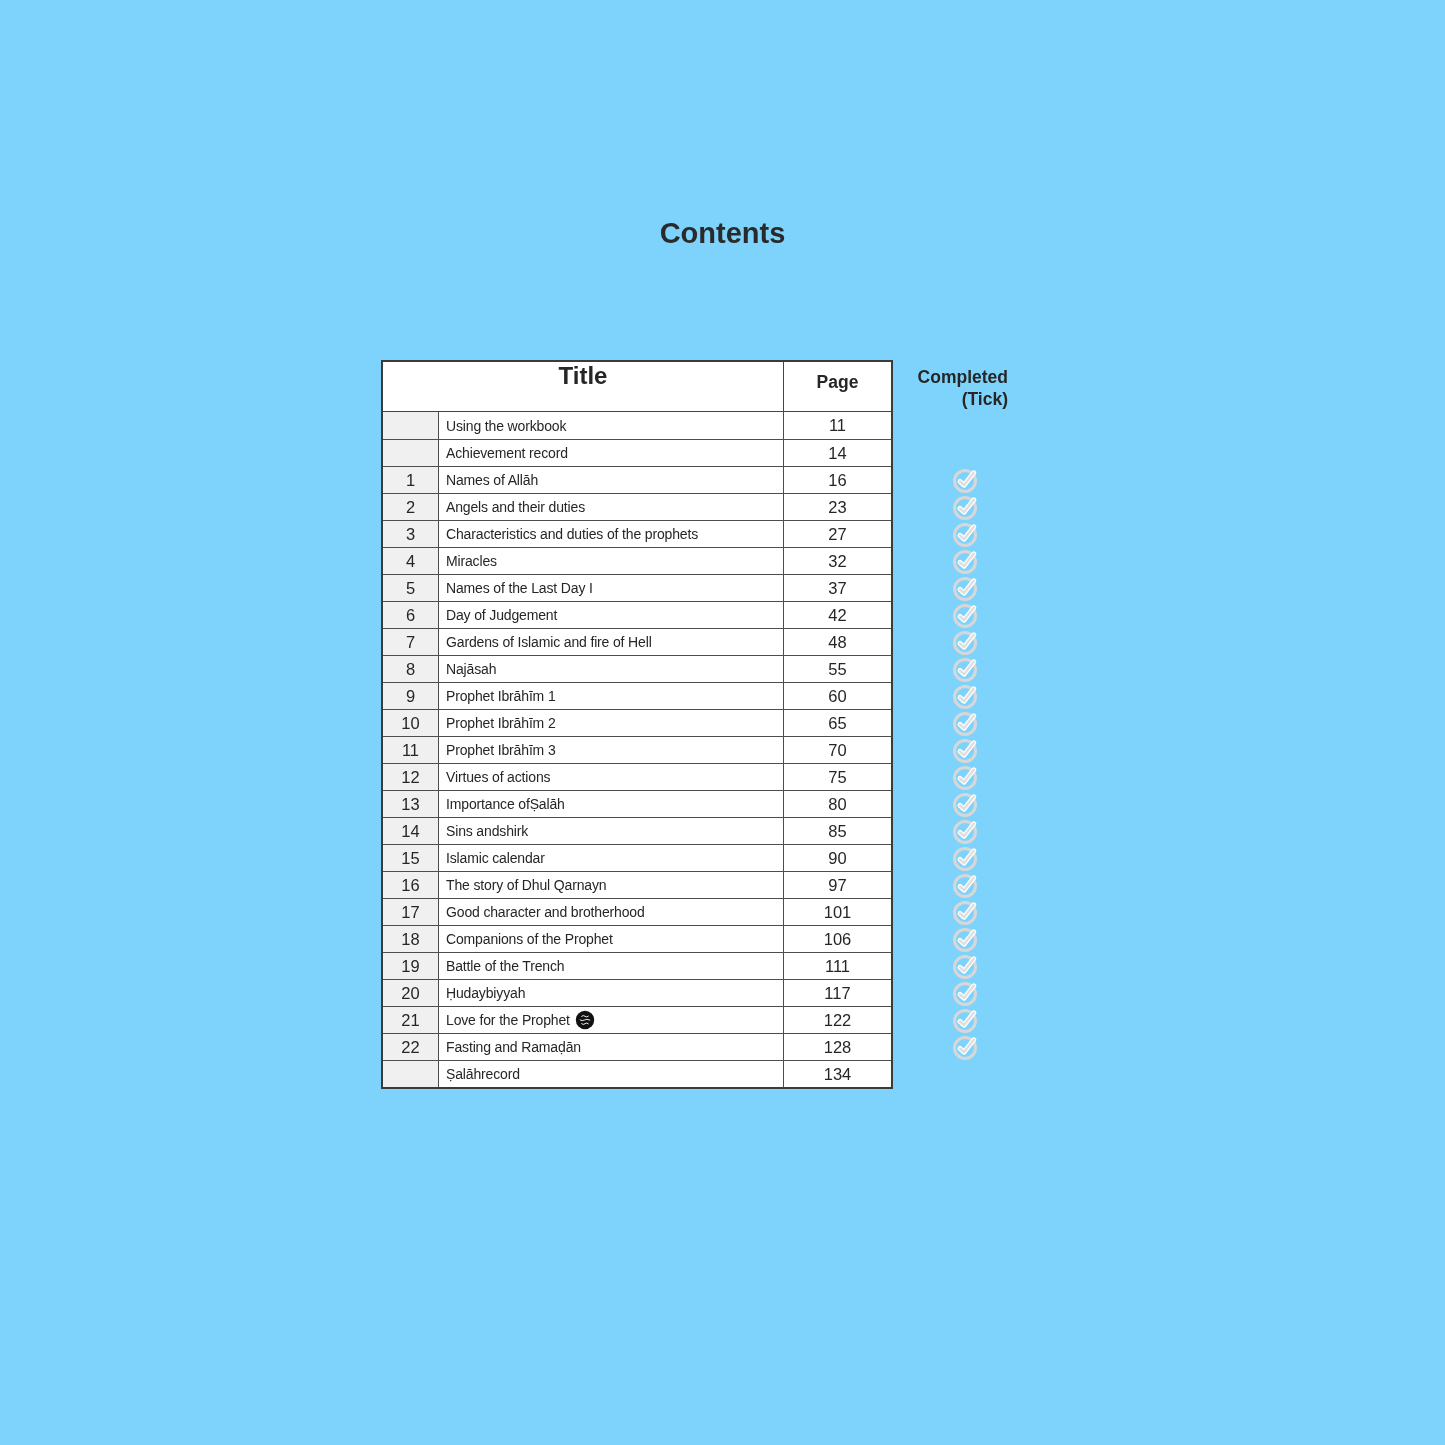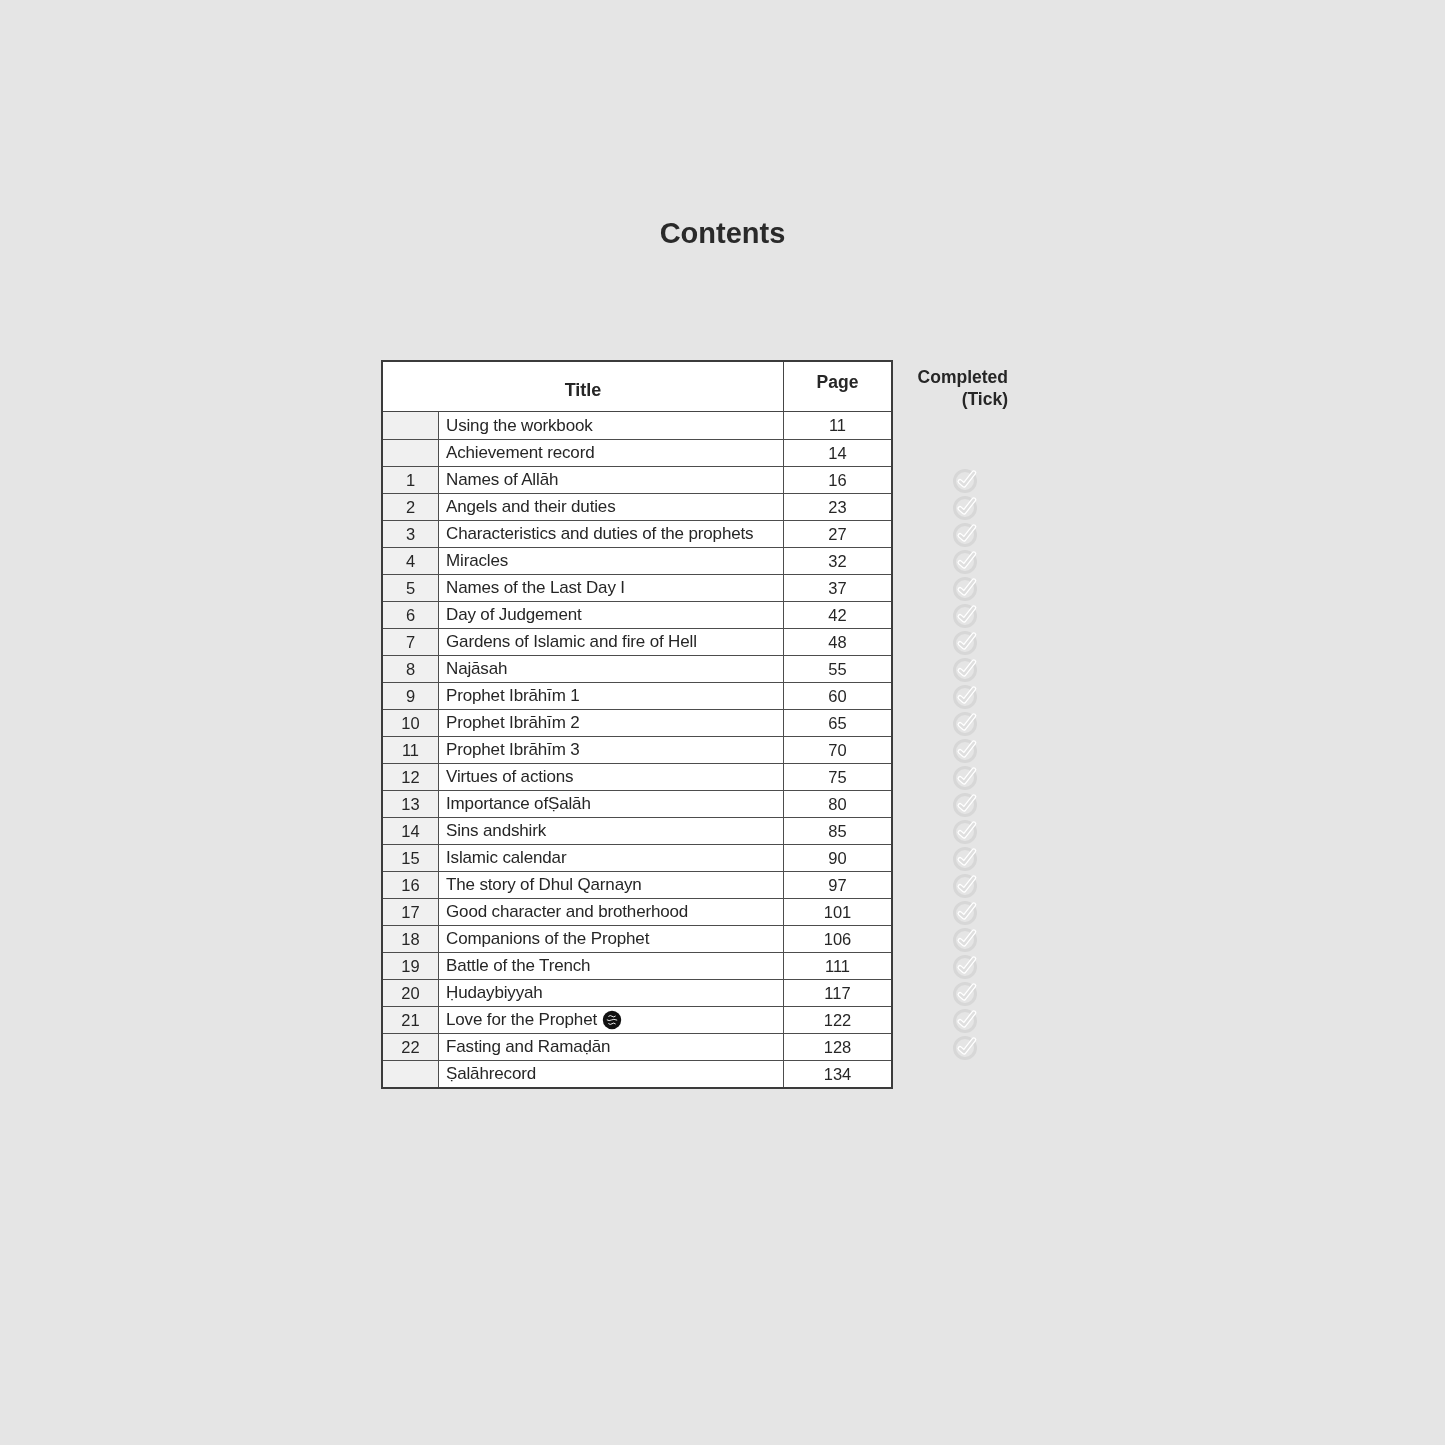--- a/index.html
+++ b/index.html
@@ -1,42 +1,42 @@
 <!DOCTYPE html>
 <html><head>
 <meta charset="utf-8">
 <style>
   html,body{margin:0;padding:0;background:#ffffff;}
   .page{
-    position:relative;width:1445px;height:1445px;background:#e5e5e5;overflow:hidden;
+    position:relative;width:1445px;height:1445px;background:#7dd3fc;overflow:hidden;
     font-family:"Liberation Sans","DejaVu Sans",sans-serif;color:#262626;
   }
   .heading{
     position:absolute;top:217px;left:0;width:100%;text-align:center;
     font-size:29px;font-weight:bold;color:#2a2a2a;letter-spacing:0px;
   }
   .toc{
     position:absolute;left:381px;top:360px;width:512px;box-sizing:border-box;
     border:2px solid #3b3b3b;background:#ffffff;
   }
   .header-row{display:flex;height:50px;border-bottom:1px solid #454545;box-sizing:border-box;}
   .header-title{
     width:401px;box-sizing:border-box;border-right:1px solid #454545;
-    text-align:center;font-weight:bold;font-size:18px;padding-top:18px;
+    text-align:center;font-weight:bold;font-size:24px;padding-top:0;
   }
   .header-page{flex:1;text-align:center;font-weight:bold;font-size:17.5px;padding-top:10px;}
   .row{display:flex;height:27px;box-sizing:border-box;border-top:1px solid #4d4d4d;}
   .row:first-child{border-top:none;}
   .cell-num{
     width:56px;box-sizing:border-box;border-right:1px solid #4d4d4d;background:#f0f0f0;
     text-align:center;font-size:16.5px;line-height:26px;
   }
   .cell-title{
     width:345px;box-sizing:border-box;border-right:1px solid #4d4d4d;
-    padding-left:7px;font-size:17px;line-height:26px;white-space:nowrap;
+    padding-left:7px;font-size:14px;line-height:26px;white-space:nowrap;
     letter-spacing:-0.15px;display:flex;align-items:center;
   }
   .cell-title .it{}
   .cell-page{flex:1;text-align:center;font-size:16.5px;line-height:26px;}
   .completed-label{
     position:absolute;left:896px;top:366px;width:112px;text-align:right;
     font-weight:bold;font-size:17.5px;line-height:22px;color:#262626;
   }
   .tick-column{position:absolute;left:951px;top:413px;width:27px;}
   .tick-slot{width:27px;height:27px;display:flex;align-items:center;justify-content:center;}

